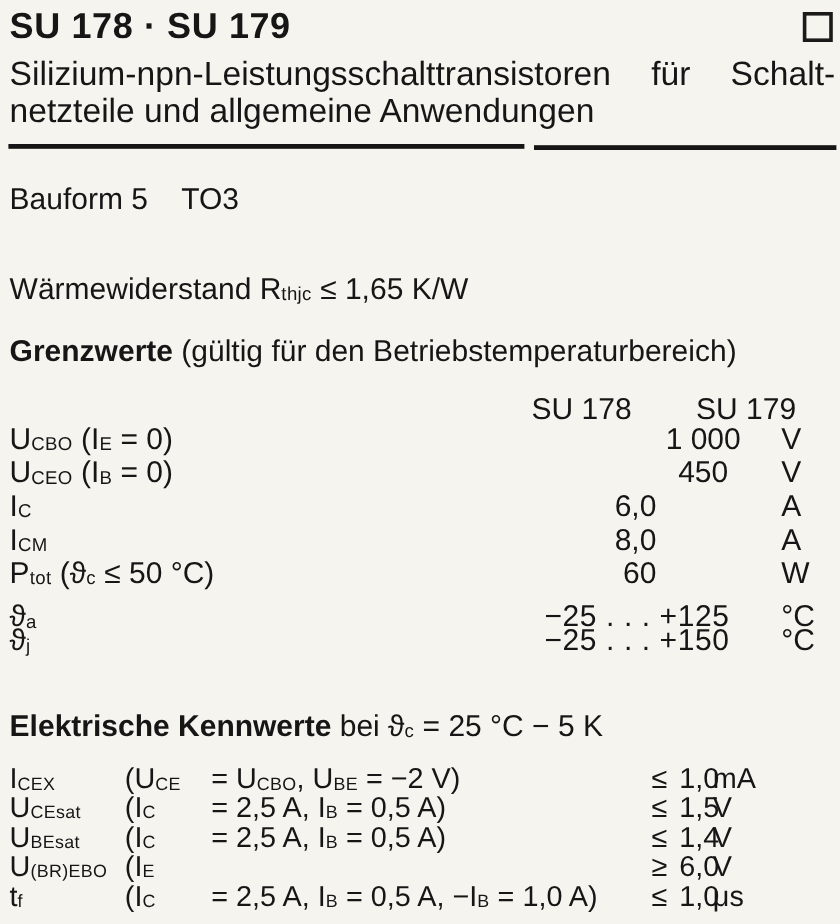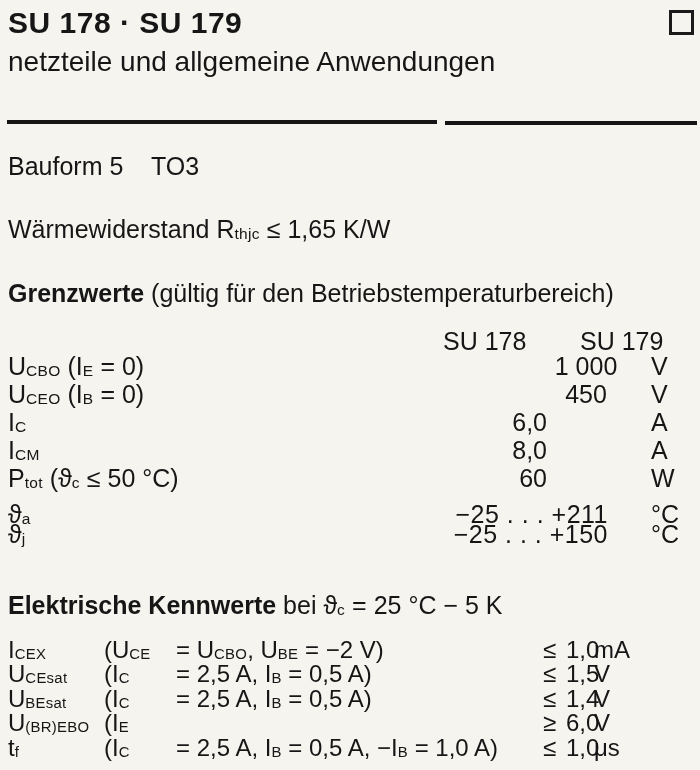--- a/index.html
+++ b/index.html
@@ -41,32 +41,33 @@
   .kw-val{position:absolute;left:566px;white-space:nowrap;}
   .kw-unit{position:absolute;left:594px;white-space:nowrap;}
 </style>
 </head>
 <body>
 
 <div class="abs title">SU 178 · SU 179</div>
 <div class="abs corner-box"></div>
 
 <div class="abs subtitle">
+  <span class="l1">Silizium-npn-Leistungsschalttransistoren für Schalt-</span>
   <span class="l2">netzteile und allgemeine Anwendungen</span>
 </div>
 
 <div class="abs rule-seg" style="left:7px;top:120px;width:430px;height:4px;"></div>
 <div class="abs rule-seg" style="left:445px;top:121px;width:252px;height:4px;"></div>
 
 <div class="abs bodyline" style="left:0;top:153px;width:700px;">
   <span class="abs" style="left:8px;">Bauform 5</span>
   <span class="abs" style="left:103px;margin-left:48px;">TO3</span>
 </div>
 
-<div class="abs bodyline" style="left:8px;top:216px;"><span>Wärmewiderstand R</span><span class="sb">thjc</span><span> ≤  1,65 K/W</span></div>
+<div class="abs bodyline" style="left:8px;top:228px;"><span>Wärmewiderstand R</span><span class="sb">thjc</span><span> ≤  1,65 K/W</span></div>
 
 <div class="abs bodyline" style="left:8px;top:280px;">
   <span class="h-bold">Grenzwerte</span><span> (gültig für den Betriebstemperaturbereich)</span>
 </div>
 
 <div class="abs gw-colhead" style="left:443px;top:327px;">SU 178</div>
 <div class="abs gw-colhead" style="left:580px;top:327px;">SU 179</div>
 
 <div class="abs gw-row" style="top:352px;">
   <span class="gw-label"><span>U</span><span class="sb">CBO</span><span> (I</span><span class="sb">E</span><span> = 0)</span></span>
@@ -88,21 +89,21 @@
   <span class="gw-mid">8,0</span>
   <span class="gw-unit">A</span>
 </div>
 <div class="abs gw-row" style="top:464px;">
   <span class="gw-label"><span>P</span><span class="sb">tot</span><span> (ϑ</span><span class="sb">c</span><span>  ≤  50 °C)</span></span>
   <span class="gw-mid">60</span>
   <span class="gw-unit">W</span>
 </div>
 <div class="abs gw-row" style="top:500px;">
   <span class="gw-label"><span>ϑ</span><span class="sb">a</span></span>
-  <span class="gw-range">−25 . . . +211</span>
+  <span class="gw-range">−25 . . . +125</span>
   <span class="gw-unit">°C</span>
 </div>
 <div class="abs gw-row" style="top:520px;">
   <span class="gw-label"><span>ϑ</span><span class="sb">j</span></span>
   <span class="gw-range">−25 . . . +150</span>
   <span class="gw-unit">°C</span>
 </div>
 
 <div class="abs bodyline" style="left:8px;top:592px;">
   <span class="h-bold">Elektrische Kennwerte</span><span><span> bei ϑ</span><span class="sb">c</span><span> = 25 °C − 5 K</span></span>

